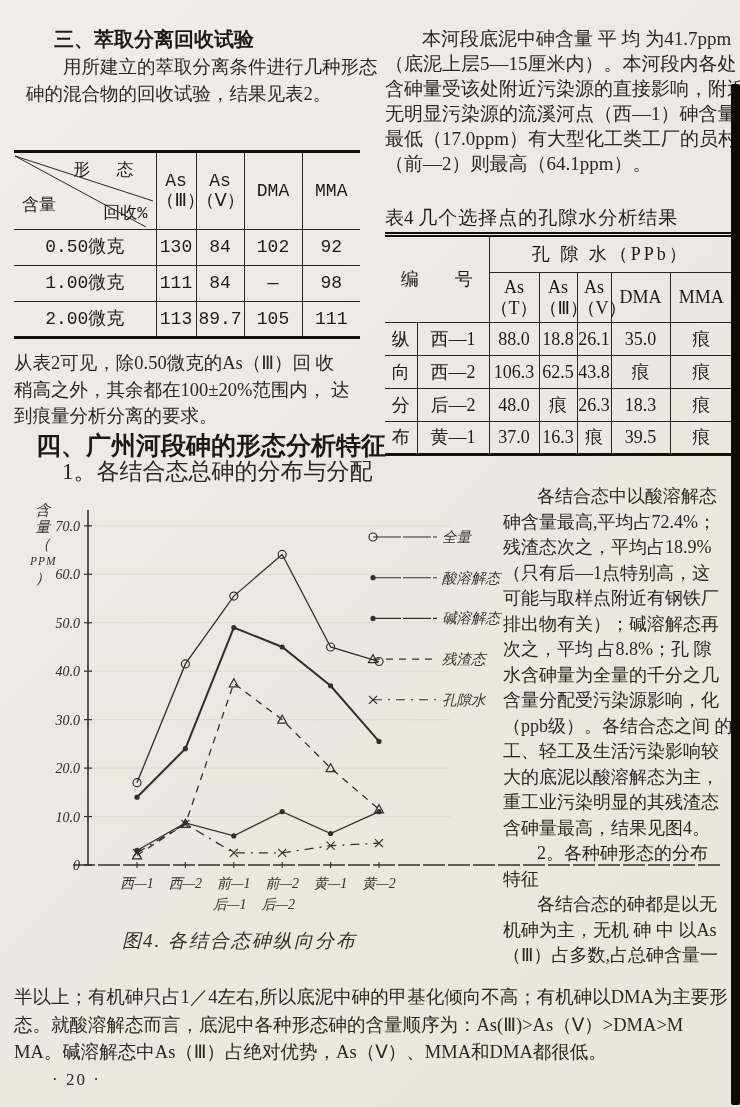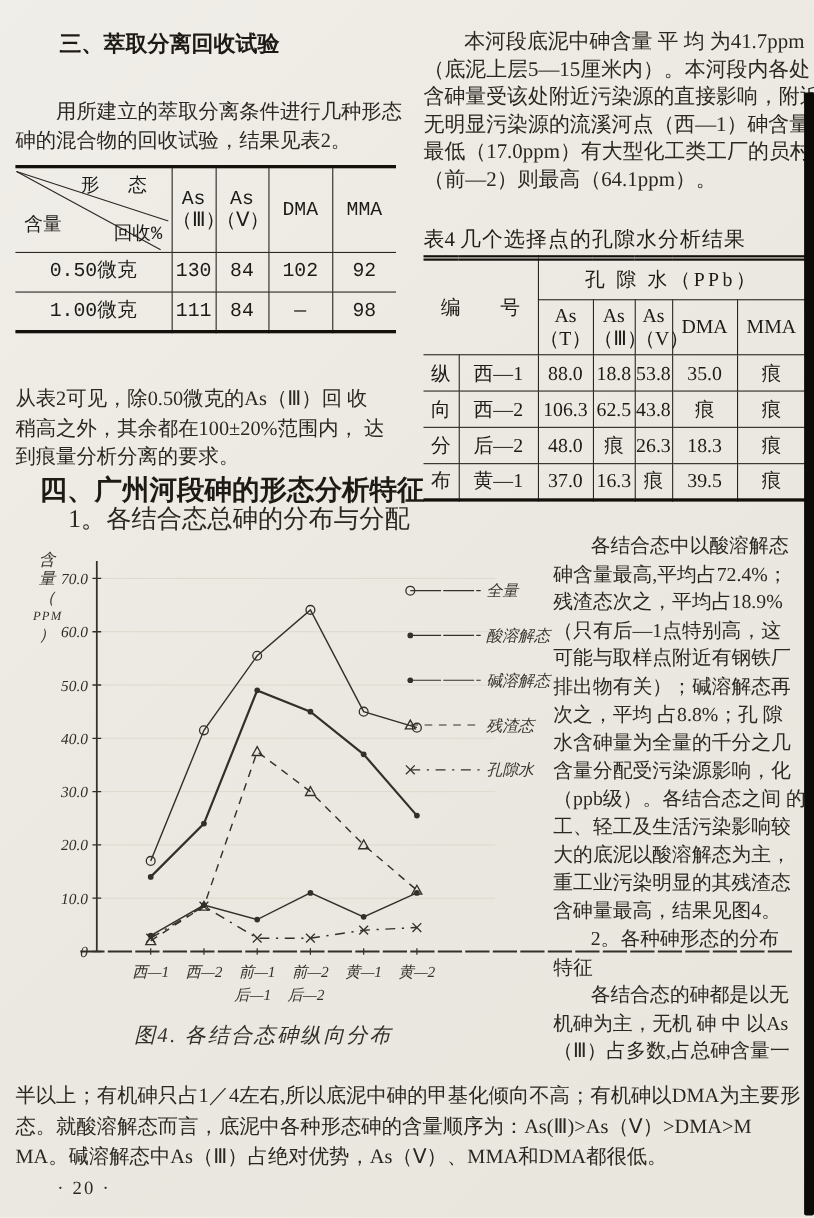--- a/index.html
+++ b/index.html
@@ -31,21 +31,21 @@
   .edge{position:absolute;right:0;top:84px;width:9px;height:1021px;background:#0c0b08;border-radius:2px;}
   svg text{font-family:"Liberation Serif",serif;}
 </style>
 </head>
 <body>
 
 <div class="page">
 
   <div class="abs h" style="left:54px;top:26px;font-size:20px;">三、萃取分离回收试验</div>
 
-  <div class="abs body-l" style="left:14px;top:54px;width:352px;margin-top:35px;">
+  <div class="abs body-l" style="left:26px;top:54px;width:352px;">
     <div class="ln ind">用所建立的萃取分离条件进行几种形态</div>
     <div class="ln">砷的混合物的回收试验，结果见表2。</div>
   </div>
 
 
   <div class="abs" style="left:14px;top:150px;width:346px;">
     <table class="tbl t2">
       <colgroup>
           <col style="width:142px">
           <col style="width:40px">
@@ -82,20 +82,27 @@
         <td>102</td>
         <td>92</td>
       </tr>
       <tr style="height:36px;">
         <td>1.00微克</td>
         <td>111</td>
         <td>84</td>
         <td>—</td>
         <td>98</td>
       </tr>
+      <tr style="height:36px;">
+        <td>2.00微克</td>
+        <td>113</td>
+        <td>89.7</td>
+        <td>105</td>
+        <td>111</td>
+      </tr>
     </tbody>
       </table>
   </div>
 
   <div class="abs body-l" style="left:14px;top:350px;width:352px;">
     <div class="ln">从表2可见，除0.50微克的As（Ⅲ）回 收</div>
     <div class="ln">稍高之外，其余都在100±20%范围内， 达</div>
     <div class="ln">到痕量分析分离的要求。</div>
   </div>
 
@@ -146,21 +153,21 @@
               <div>（V）</div>
             </td>
         <td>DMA</td>
         <td>MMA</td>
       </tr>
       <tr style="height:33px;">
         <td>纵</td>
         <td>西—1</td>
         <td>88.0</td>
         <td>18.8</td>
-        <td>53.8</td>
+        <td>26.1</td>
         <td>35.0</td>
         <td>痕</td>
       </tr>
       <tr style="height:33px;">
         <td>向</td>
         <td>西—2</td>
         <td>106.3</td>
         <td>62.5</td>
         <td>43.8</td>
         <td>痕</td>

